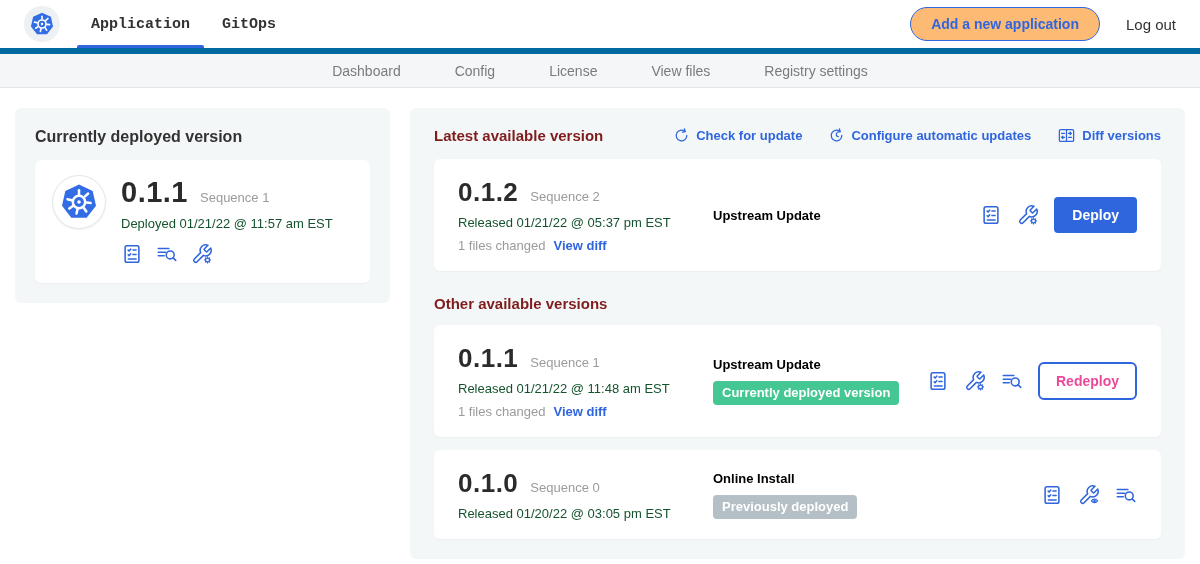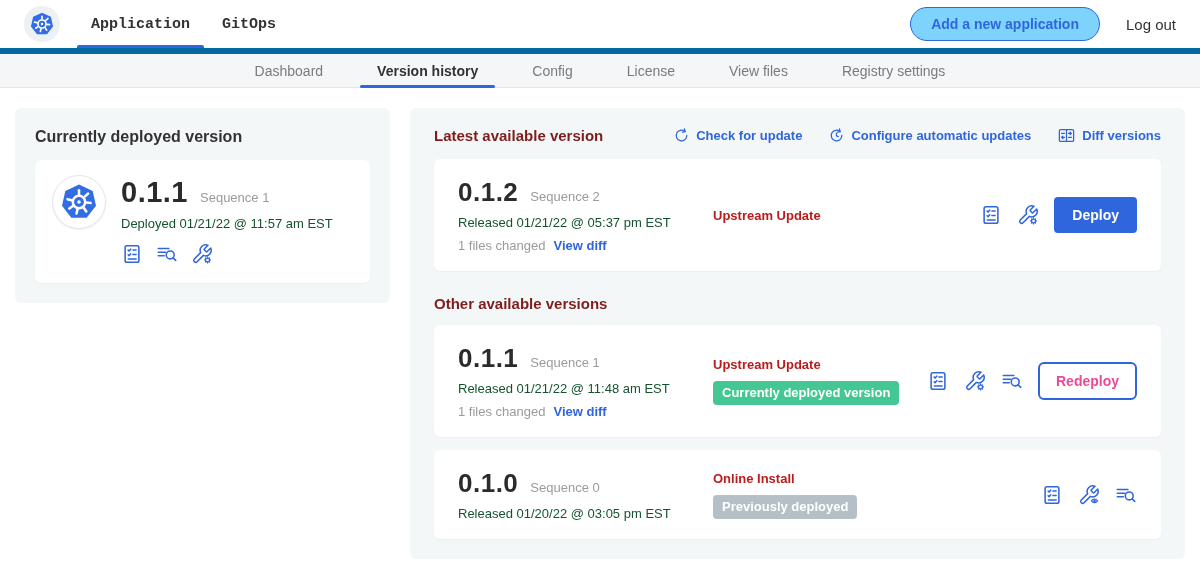--- a/index.html
+++ b/index.html
@@ -11,21 +11,21 @@
   .logo-badge { width:36px; height:36px; border-radius:50%; background:#edf1f4;
     display:flex; align-items:center; justify-content:center; align-self:center; }
   .topbar-tabs { display:flex; margin-left:17px; gap:4px; }
   .top-tab { display:flex; align-items:center; padding:0 14px; font-size:15px;
     font-weight:700; color:#323232; position:relative; cursor:pointer;font-family:Liberation Mono, monospace; }
   .top-tab.inactive { font-weight:600;justify-content:flex-end; }
   .top-tab.active::after { content:""; position:absolute; left:0; right:0; bottom:0;
     height:3px; background:#3066dd; border-radius:2px 2px 0 0; }
   .topbar-spacer { flex:1; }
   .add-app-btn { align-self:center; border:1.5px solid #3066dd; color:#3066dd;
-    background:#7dd3fc; border-radius:18px; padding:8px 20px; font-size:14px; font-weight:700;
+    background:#fdba74; border-radius:18px; padding:8px 20px; font-size:14px; font-weight:700;
     cursor:pointer; font-family:inherit; }
   .logout { align-self:center; margin-left:26px; font-size:15px; font-weight:500;
     color:#323232; cursor:pointer; }
 
   
   .subnav { height:40px; background:#f5f6f7; border-top:6px solid #0369a1;
     border-bottom:1px solid #e3e6e8; display:flex; justify-content:center; }
   .subnav-item { display:flex; align-items:center; padding:0 27px; font-size:14px;
     font-weight:500; color:#7b7b7b; position:relative; cursor:pointer; }
   .subnav-item.active { color:#323232; font-weight:700; }
@@ -62,21 +62,21 @@
   .version-card { background:#fff; border-radius:6px; padding:18px 24px;
     display:flex; align-items:center; box-shadow:0 1px 2px rgba(0,0,0,.04); }
   .card-latest { min-height:106px; }
   .v-left { width:255px; }
   .v-mid { flex:1; }
   .v-right { display:flex; align-items:center; gap:15px; }
   .card-version { font-size:26px; font-weight:700; color:#2b2b2b; letter-spacing:.5px; }
   .files-line { display:flex; gap:8px; align-items:baseline; margin-top:8px; }
   .files-changed { font-size:13px; font-weight:500; color:#9b9b9b; }
   .view-diff { font-size:13px; font-weight:700; color:#3066dd; cursor:pointer; }
-  .source-label { font-size:13px; font-weight:700; color:#b91c1c; }
+  .source-label { font-size:13px; font-weight:700; color:#000000; }
   .badge { display:inline-block; margin-top:9px; padding:4px 9px 5px; border-radius:4px;
     font-size:13px; font-weight:700; color:#fff; }
   .badge-green { background:#44c792; }
   .badge-gray  { background:#b4bfc6; }
   .other-header { margin:24px 0 13px; }
   .card-gap { margin-top:13px; }
 
   .btn-primary { background:#3066dd; color:#fff; border:none; border-radius:4px;
     padding:10px 18px; font-size:14px; font-weight:700; cursor:pointer; font-family:inherit; }
   .btn-outline { background:#fff; color:#ec4899; border:2px solid #3066dd; border-radius:6px;
@@ -170,21 +170,20 @@
       <span>GitOps</span>
     </div>
   </nav>
   <div class="topbar-spacer"></div>
   <button class="add-app-btn">Add a new application</button>
   <span class="logout">Log out</span>
 </header>
 
 <nav class="subnav">
   <div class="subnav-item">Dashboard</div>
-  <div class="subnav-item active">Version history</div>
   <div class="subnav-item">Config</div>
   <div class="subnav-item">License</div>
   <div class="subnav-item">View files</div>
   <div class="subnav-item">Registry settings</div>
 </nav>
 
 <main class="main">
 
   <section class="panel deployed-panel">
     <h2 class="deployed-title">Currently deployed version</h2>

